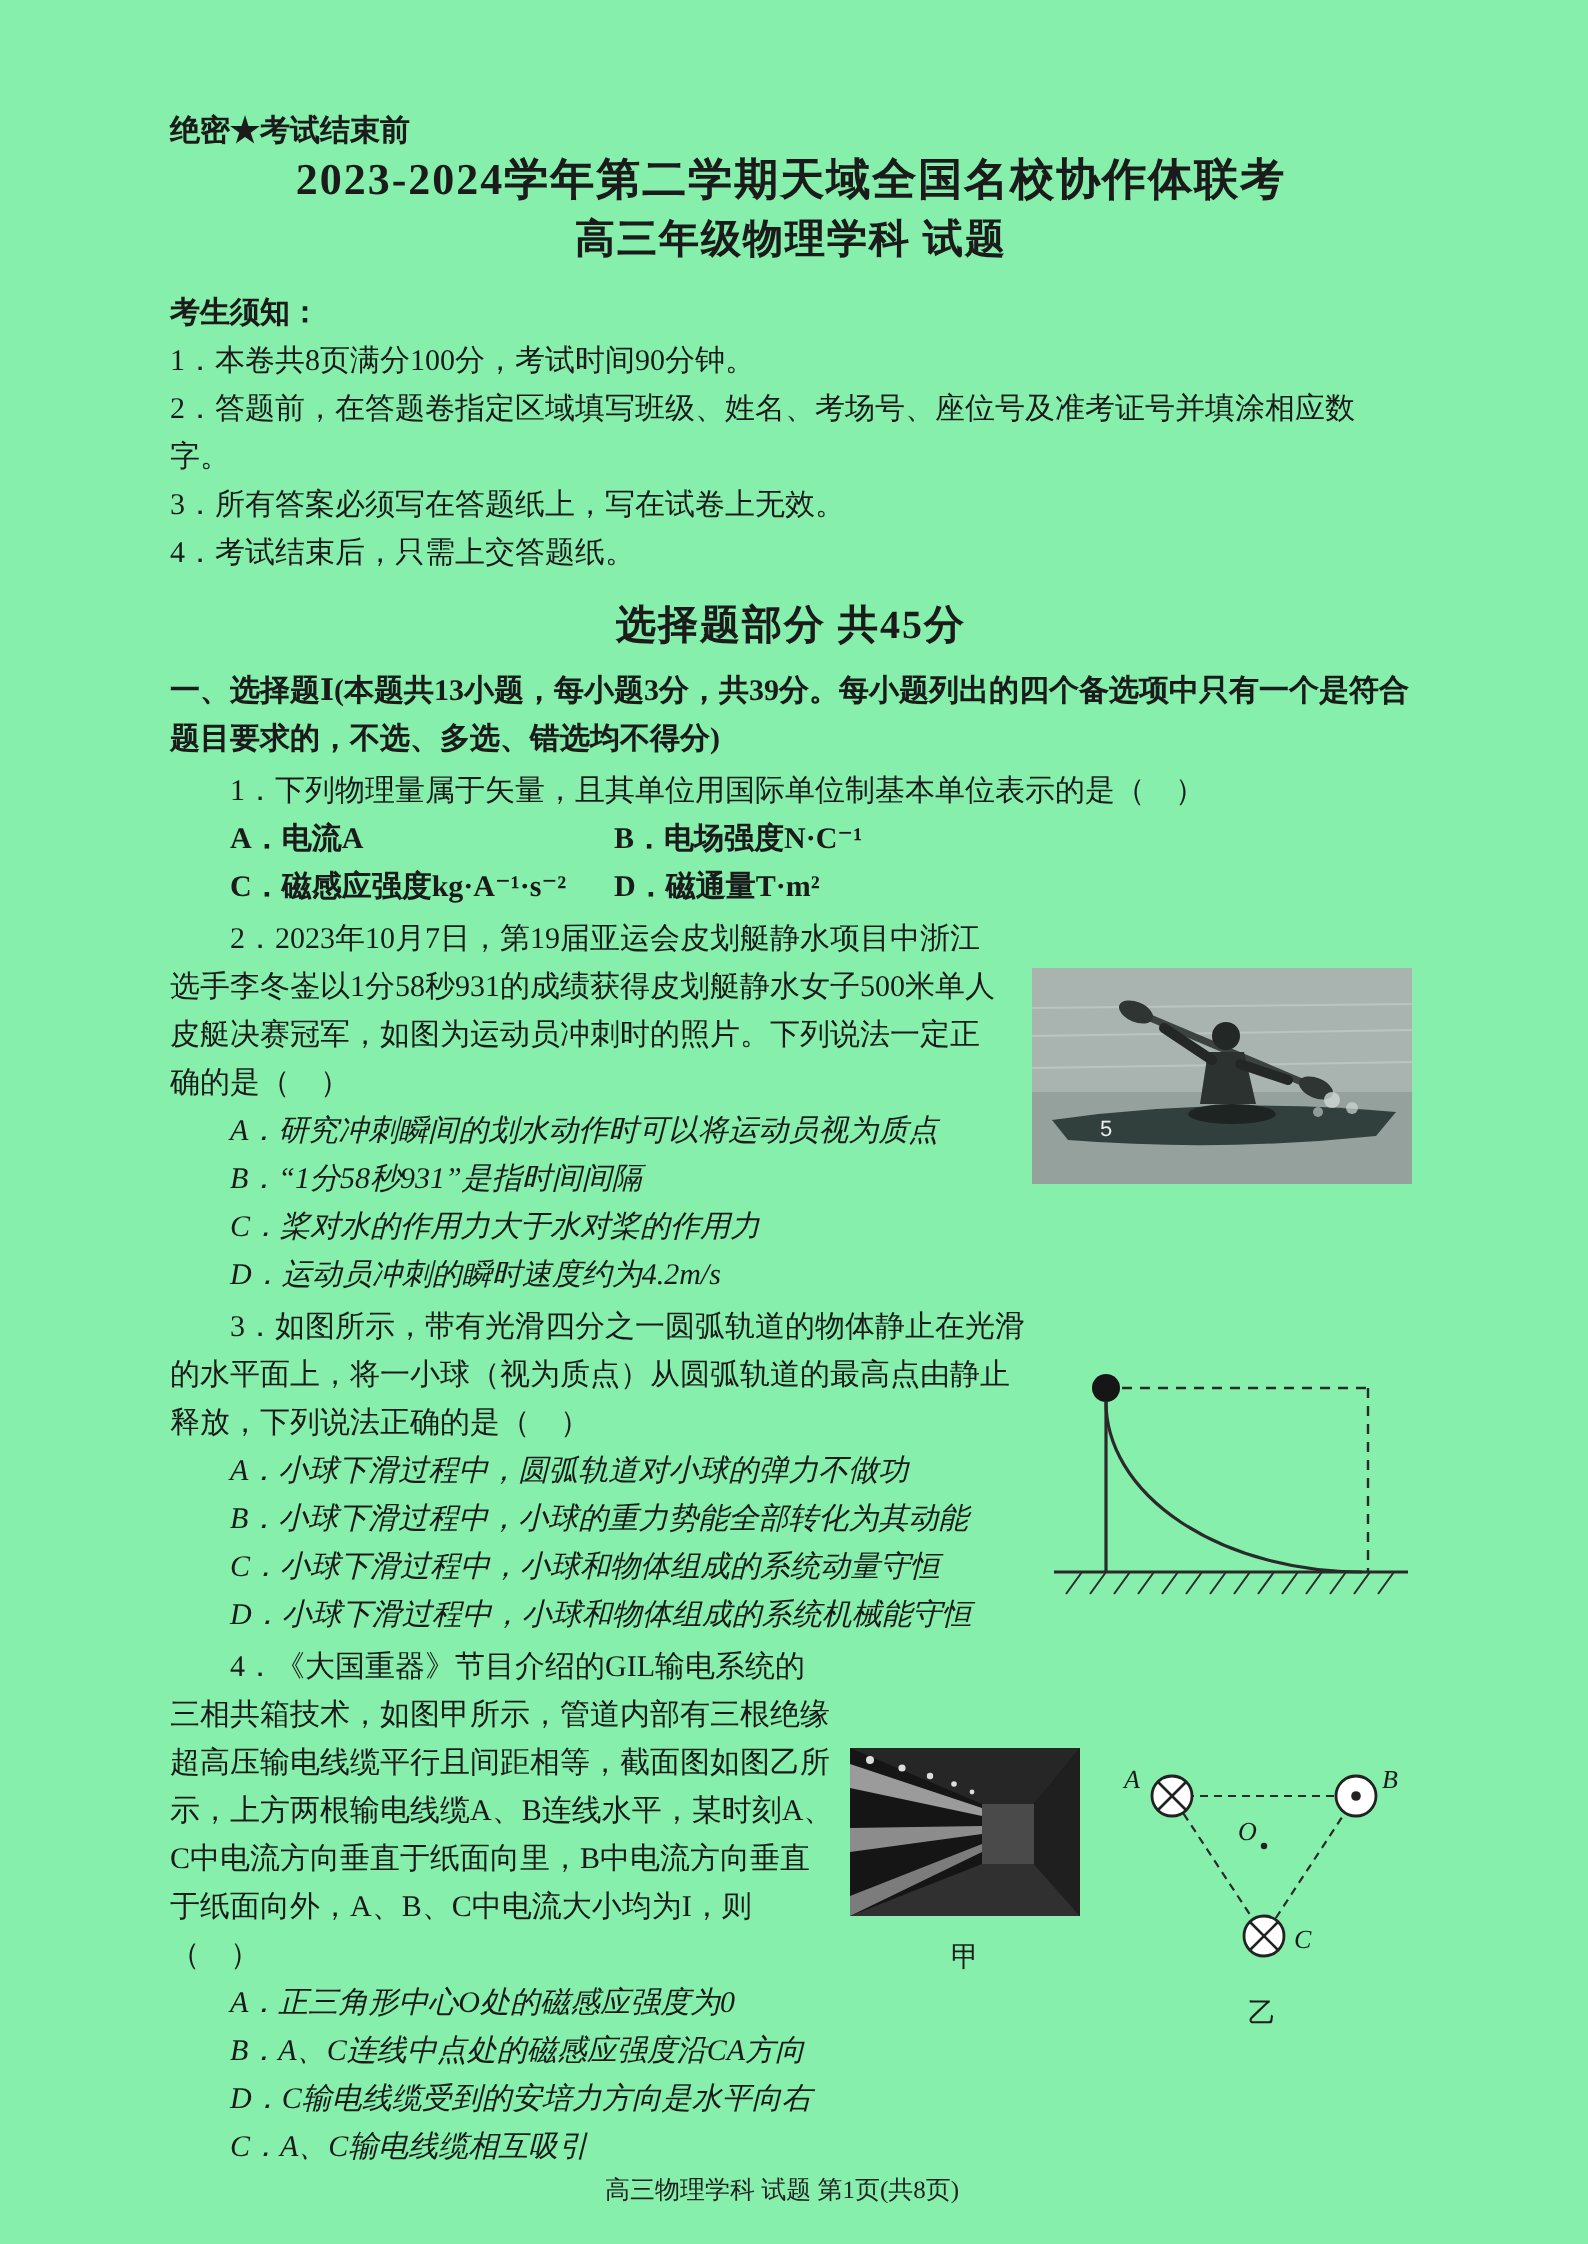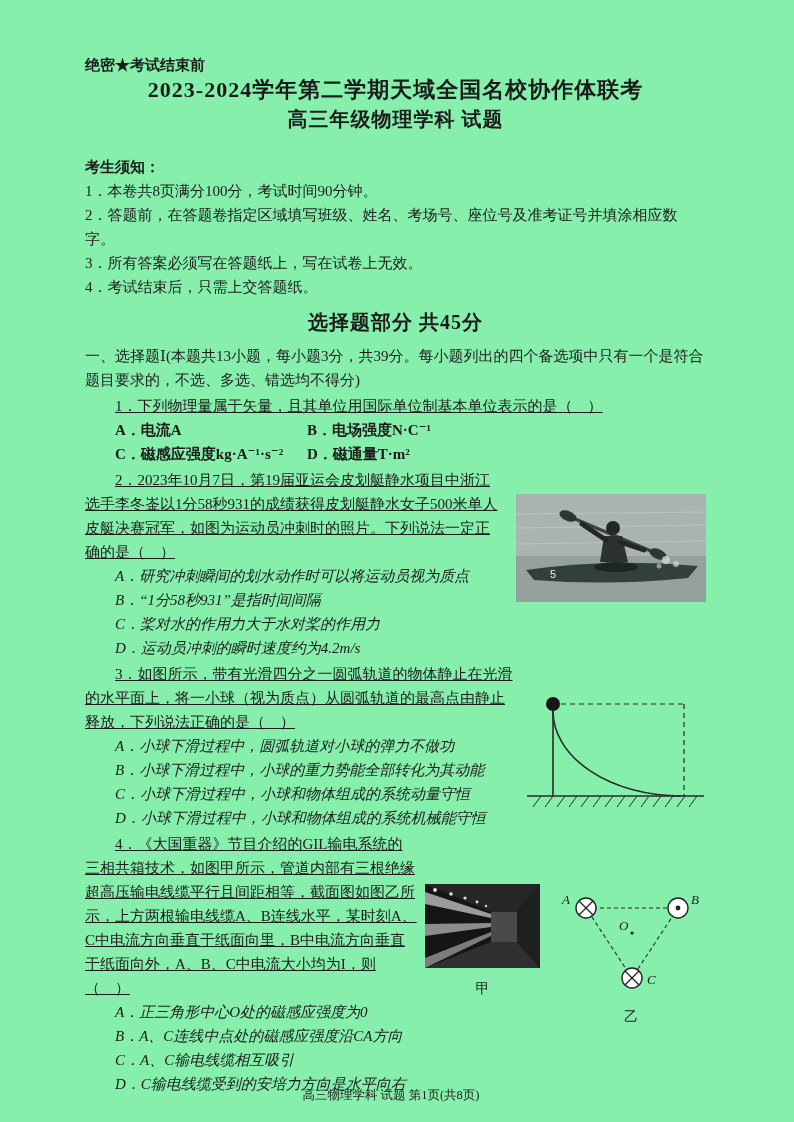--- a/index.html
+++ b/index.html
@@ -6,26 +6,26 @@
   html,body { background:#e9e9e9; }
   body { font-family:"Liberation Serif","DejaVu Serif",serif; }
   .page {
     position:relative; width:794px; height:1122px; margin:0 auto;
     background:#86efac; color:#1b1b1b;
     padding:56px 88px 0 85px; overflow:hidden;
   }
   .secrecy { font-size:15px; font-weight:bold; }
   .title { text-align:center; font-size:22px; font-weight:bold; letter-spacing:1px; }
   .subtitle { text-align:center; font-size:20px; font-weight:bold; margin-top:1px; letter-spacing:1px; }
-  .notice { margin-top:22px; font-size:15px; line-height:24px; }
+  .notice { margin-top:12px; font-size:15px; line-height:24px; }
   .notice-title { font-weight:bold; }
   .section-title { text-align:center; font-size:20px; font-weight:bold; margin-top:10px; margin-bottom:8px; letter-spacing:1px; }
-  .part-intro { font-size:15px; font-weight:normal; line-height:24px; }
+  .part-intro { font-size:15px; font-weight:bold; line-height:24px; }
   .question { font-size:15px; line-height:24px; overflow:hidden; margin-top:2px; }
-  .stem { text-indent:30px;text-decoration:underline; }
+  .stem { text-indent:30px; }
   .option { text-indent:30px;font-style:italic; }
   .options-2col { display:grid; grid-template-columns:192px auto; padding-left:30px;font-weight:bold; }
   figure { border:0; }
   .fig-kayak { float:right; margin:26px 0 4px 12px; }
   .fig-arc { float:right; margin:26px 0 4px 8px; }
   .fig-q4 { float:right; display:flex; align-items:flex-start; gap:16px; margin:52px 0 4px 8px; }
   .fig-label { text-align:center; font-size:14px; margin-top:2px; }
   .footer { position:absolute; left:0; right:12px; bottom:18px; text-align:center; font-size:12.5px; color:#222; }
 </style>
 </head>
@@ -180,18 +180,18 @@
           <text x="135" y="20" font-size="13" font-style="italic" fill="#1b1b1b">B</text>
           <text x="91" y="100" font-size="13" font-style="italic" fill="#1b1b1b">C</text>
           <text x="63" y="46" font-size="13" font-style="italic" fill="#1b1b1b">O</text>
         </svg>
         <figcaption class="fig-label">乙</figcaption>
       </figure>
     </div>
     <p class="stem">4．《大国重器》节目介绍的GIL输电系统的三相共箱技术，如图甲所示，管道内部有三根绝缘超高压输电线缆平行且间距相等，截面图如图乙所示，上方两根输电线缆A、B连线水平，某时刻A、C中电流方向垂直于纸面向里，B中电流方向垂直于纸面向外，A、B、C中电流大小均为I，则（　）</p>
     <p class="option">A．正三角形中心O处的磁感应强度为0</p>
     <p class="option">B．A、C连线中点处的磁感应强度沿CA方向</p>
+    <p class="option">D．C输电线缆受到的安培力方向是水平向右</p>
     <p class="option">C．A、C输电线缆相互吸引</p>
-    <p class="option">D．C输电线缆受到的安培力方向是水平向右</p>
   </div>
 
   <div class="footer">高三物理学科 试题 第1页(共8页)</div>
 </div>
 
 </body></html>

